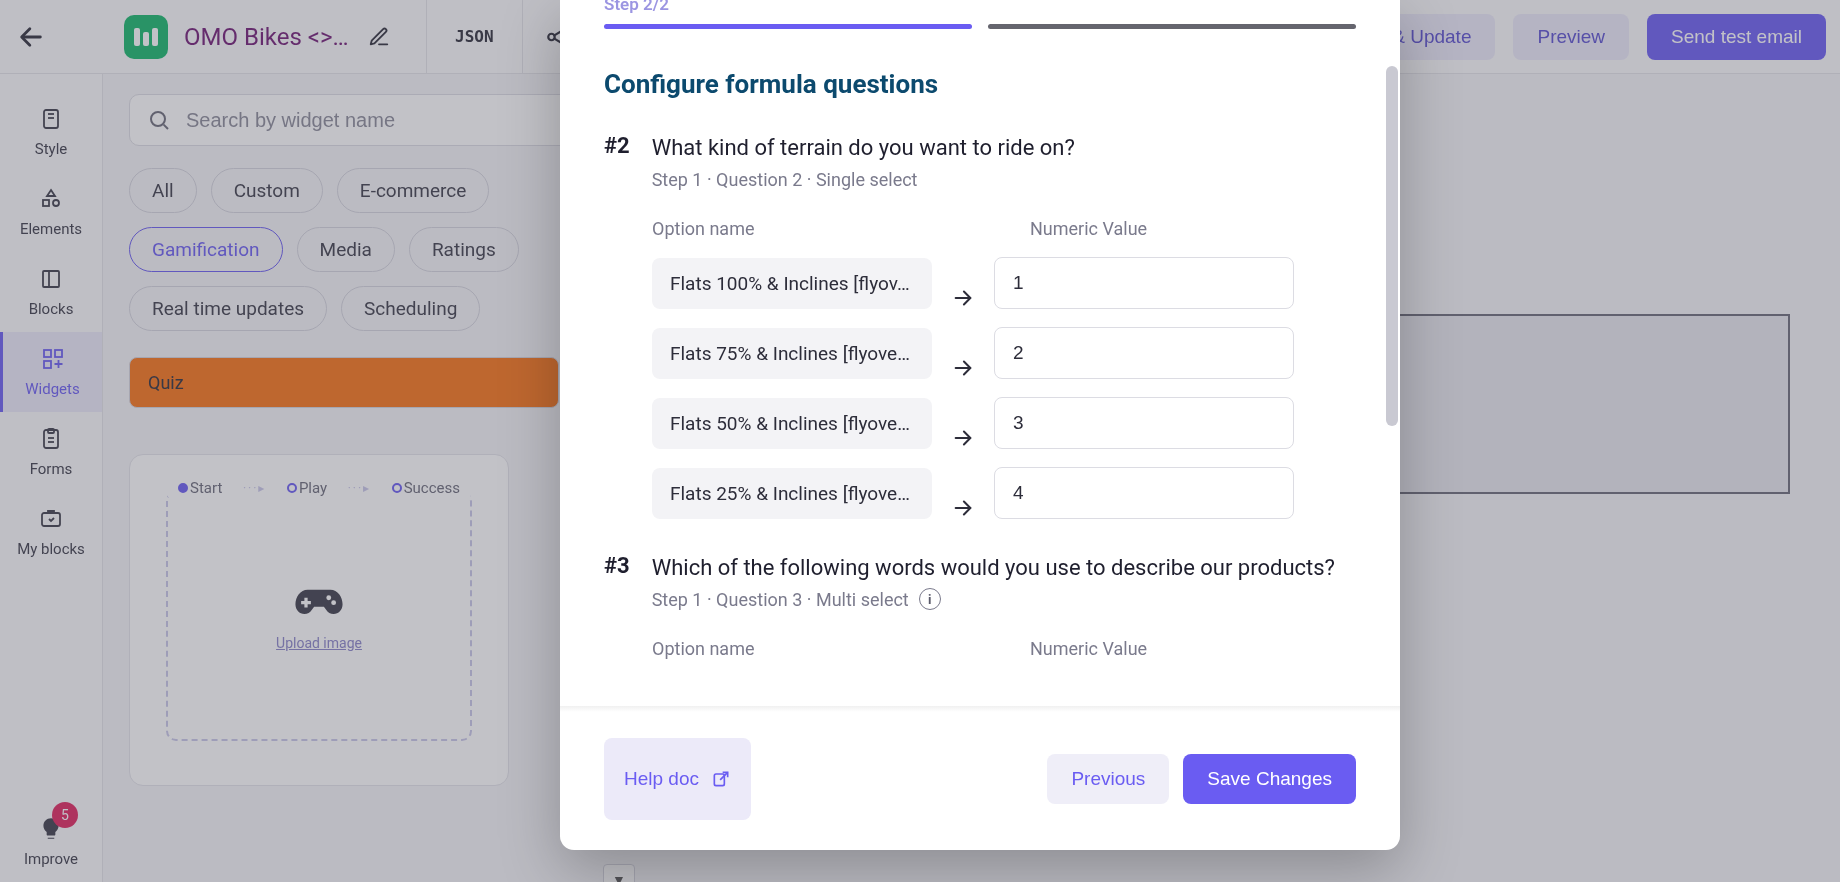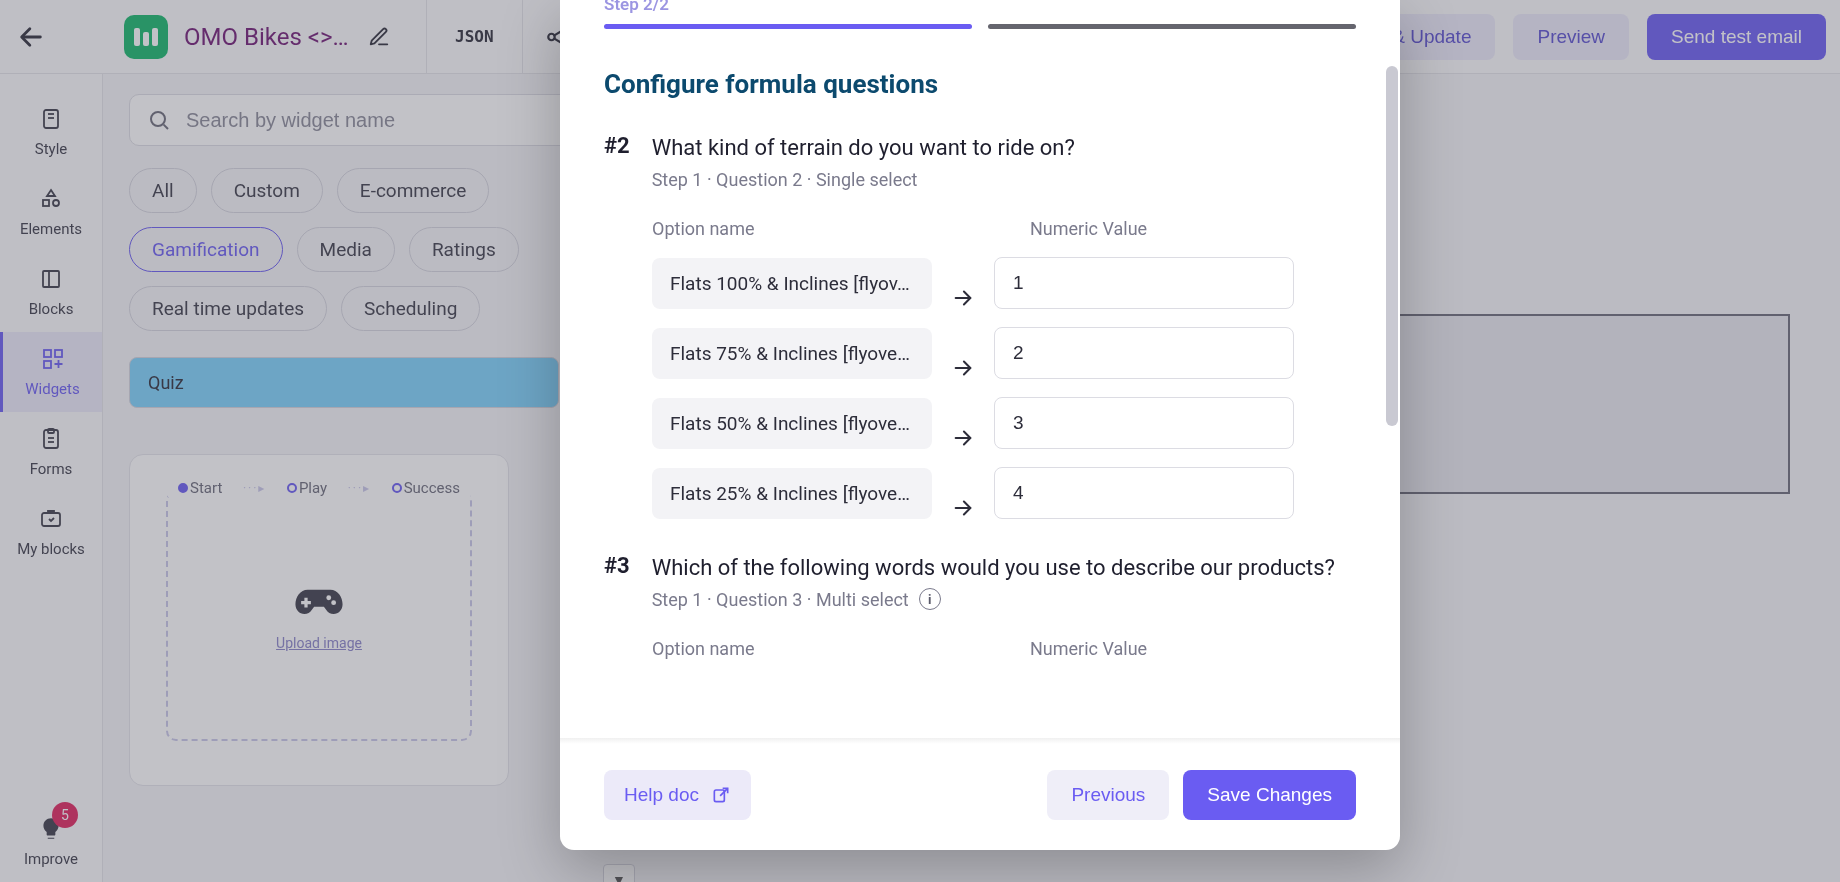--- a/index.html
+++ b/index.html
@@ -64,21 +64,21 @@
   }
   .search-input::placeholder { color:#8b8b99; }
   .search-icon-pos { position:absolute; left:18px; top:14px; }
   .chips { display:flex; flex-wrap:wrap; gap:14px; margin-top:22px; width:480px; }
   .chip { border:1px solid #d4d4de; border-radius:999px; padding:10px 22px; font-size:19px; cursor:pointer; background:transparent; color:#3d3d4a;}
   .chip.active { border-color:#6a5cf2; color:#6a5cf2; }
 
   .quiz-row {
     margin-top:26px; width:430px;
     border:1px solid #d4d4de; border-radius:8px; padding:14px 18px;
-    font-size:18px; background:#7dd3fc;
+    font-size:18px; background:#f97316;
   }
   .widget-card {
     margin-top:46px; width:380px; height:332px;
     border:1px solid #e3e3ea; border-radius:14px; background:#fff;
     padding:36px; display:flex; align-items:flex-start; justify-content:center;
   }
   .widget-inner {
     width:310px; height:250px;
     border:2px dashed #c8c6e8; border-radius:10px;
     position:relative;
@@ -135,21 +135,21 @@
   .opt-name { width:280px; background:#f3f3f6; border-radius:8px; padding:14px 18px; font-size:19px; color:#2d2d3a; white-space:nowrap; overflow:hidden; text-overflow:ellipsis;}
   .arrow-sep { width:26px; display:flex; justify-content:center; color:#2d2d3a;}
   .val-input { width:300px; border:1px solid #dcdce3; border-radius:8px; padding:14px 18px; font-size:19px; background:#fff; color:#2d2d3a;}
   .info-circ { width:22px; height:22px; border:1.5px solid #7a7a8c; border-radius:50%; display:inline-flex; align-items:center; justify-content:center; font-size:13px; font-weight:700; color:#5a5a6a;}
   .modal-scroll-thumb { position:absolute; right:2px; top:66px; width:12px; height:360px; background:#c9c9d2; border-radius:6px;}
   .modal-footer-line { height:6px; background:linear-gradient(to bottom, rgba(0,0,0,0.06), transparent);}
   .modal-footer {
     display:flex; align-items:center; padding:26px 44px 30px; gap:14px;
   }
   .footer-spacer { flex:1; }
-  .help-btn { background:#eceaf9; color:#6a5cf2; padding:14px 20px; border-radius:8px; border:none; font-size:19px; display:flex; align-items:center; gap:12px; cursor:pointer;}
+  .help-btn { background:#eceaf9; color:#6a5cf2; padding:30px 20px; border-radius:8px; border:none; font-size:19px; display:flex; align-items:center; gap:12px; cursor:pointer;}
   .prev-btn { background:#efeef8; color:#6a5cf2; padding:14px 24px; border-radius:8px; border:none; font-size:19px; cursor:pointer;}
   .save-btn { background:#6a5cf2; color:#fff; padding:14px 24px; border-radius:8px; border:none; font-size:19px; cursor:pointer;}
 
   svg { display:block; }
 </style>
 </head>
 <body>
 
 <div class="topbar">
   <div class="back-icon">

